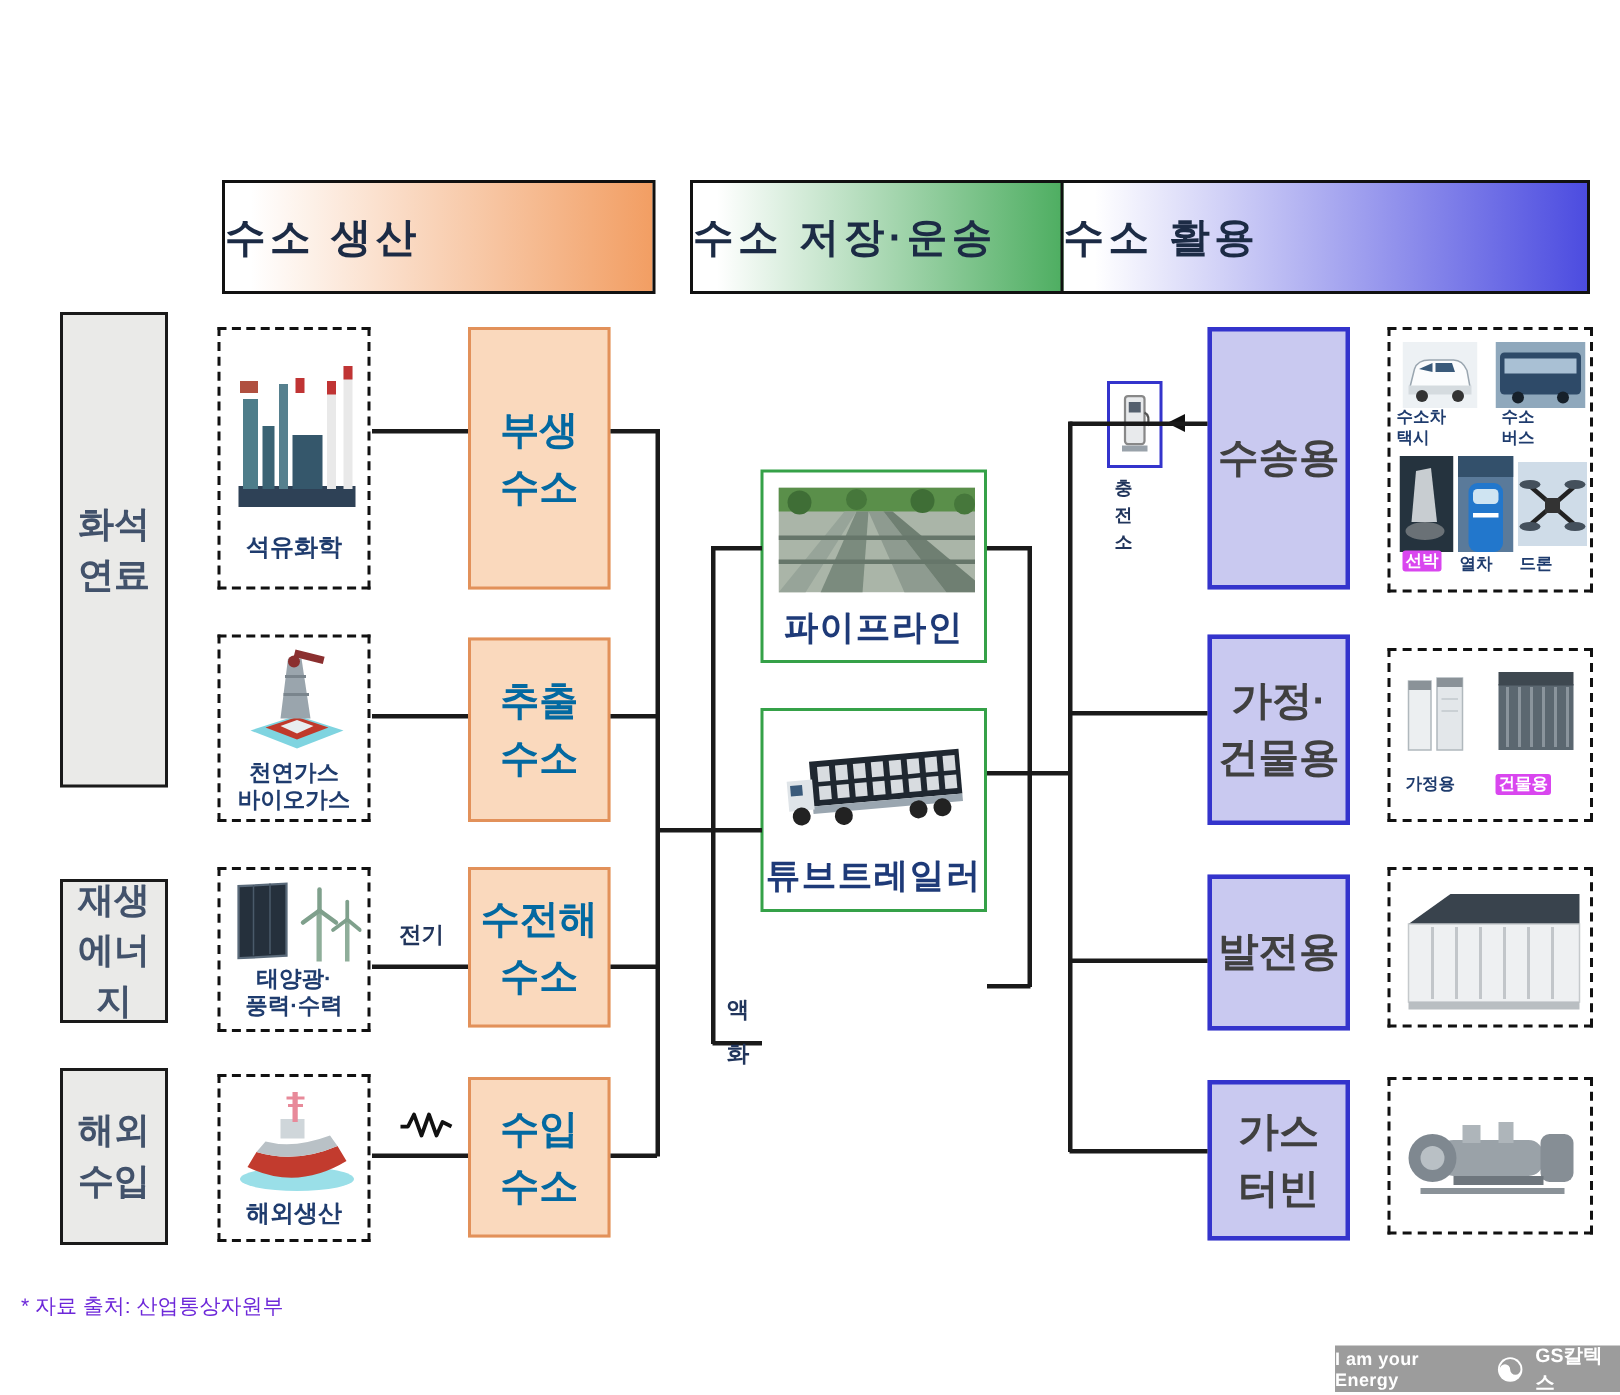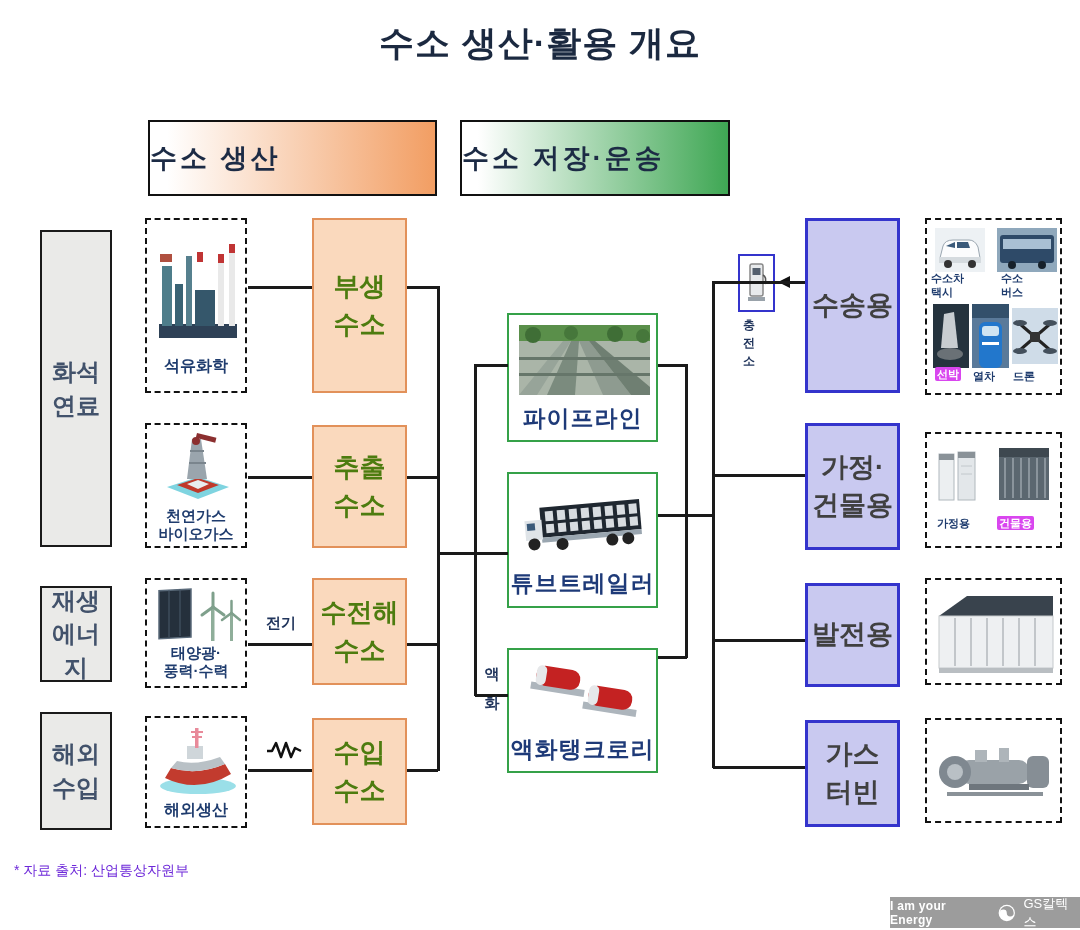--- a/index.html
+++ b/index.html
@@ -21,56 +21,58 @@
   .band1{left:148px;width:289px;background:linear-gradient(to right,#fff 6%,var(--c-band-prod))}
   .band2{left:460px;width:270px;background:linear-gradient(to right,#fff 6%,var(--c-band-stor))}
   .band3{left:707px;width:353px;background:linear-gradient(to right,#fff 6%,var(--c-band-util))}
   .srcbox{left:40px;width:72px;background:var(--c-src-fill);border:2.5px solid #1a1a1a;
     display:flex;align-items:center;justify-content:center;text-align:center;
     font-size:24px;font-weight:800;color:#42526B;line-height:1.4}
   .dashed{border:2.5px dashed #111;background:#fff}
   .pcap{position:absolute;left:0;width:100%;text-align:center;font-weight:800;color:#1F3C6E;line-height:1.2}
   .obox{left:312px;width:95px;background:var(--c-prod-fill);border:2px solid var(--c-prod-border);
     display:flex;align-items:center;justify-content:center;text-align:center;
-    font-size:26px;font-weight:800;color:#4d7c0f;line-height:1.45}
+    font-size:26px;font-weight:800;color:#0369a1;line-height:1.45}
   .gbox{left:507px;width:151px;background:#fff;border:2.5px solid var(--c-stor-border)}
   .glabel{position:absolute;left:0;width:100%;text-align:center;font-size:23px;font-weight:800;
     color:#1E3A78;letter-spacing:1px}
   .ubox{left:805px;width:95px;background:var(--c-util-fill);border:3px solid var(--c-util-border);
     display:flex;align-items:center;justify-content:center;text-align:center;
     font-size:27px;font-weight:800;color:#404040;line-height:1.4}
   .hline{position:absolute;height:2.5px;background:var(--c-line)}
   .vline{position:absolute;width:2.5px;background:var(--c-line)}
   .annot{position:absolute;font-weight:800;color:var(--c-navy);text-align:center}
   .minilabel{position:absolute;text-align:left;font-size:11px;font-weight:800;color:#1F3C6E;line-height:1.25}
   .badge{background:#d946ef;color:#fff;border-radius:2px;padding:1px 2px}
   .arrow-left{position:absolute;width:0;height:0;border-top:6px solid transparent;
     border-bottom:6px solid transparent;border-right:12px solid #111}
   .footnote{left:14px;top:862px;font-size:14px;color:#6d28d9}
   .gsbar{left:890px;top:897px;width:190px;height:31px;background:var(--c-bar);
     display:flex;align-items:center;justify-content:center;gap:7px;color:#fff}
   .gsbar .slogan{font-size:12px;font-weight:700;letter-spacing:.3px}
-  .gsbar .brandname{font-size:13px;font-weight:400}
+  .gsbar .brandname{font-size:13px;font-weight:700}
   svg{display:block}
 </style>
 </head>
 <body>
 
 <div class="canvas">
 
-  <div class="abs page-title">수소 생산·활용 개요</div>
 
   <div class="abs band band1">
       <span>수소 생산</span>
     </div>
   <div class="abs band band2">
       <span>수소 저장·운송</span>
     </div>
-
-  <div class="abs srcbox pre" style="top:230px;height:317px">화석
+  <div class="abs band band3">
+      <span>수소 활용</span>
+    </div>
+
+  <div class="abs srcbox pre" style="top:208px;height:317px">화석
 연료</div>
   <div class="abs srcbox pre" style="top:586px;height:96px">재생
 에너지</div>
   <div class="abs srcbox pre" style="top:712px;height:118px">해외
 수입</div>
 
   <div class="abs dashed" style="left:145px;top:218px;width:102px;height:175px">
     <svg class="abs" style="left:10px;top:12px" width="82" height="116" viewBox="0 0 82 116">
       <rect x="2" y="92" width="78" height="14" fill="#2E4156"></rect>
       <rect x="5" y="34" width="10" height="60" fill="#4E7D8A"></rect>
@@ -191,35 +193,20 @@
         <rect x="8" y="31" width="8" height="7" fill="#3A5A7A"></rect>
         <circle cx="14" cy="52" r="6" fill="#222"></circle>
           <circle cx="42" cy="54" r="6" fill="#222"></circle>
         <circle cx="92" cy="54" r="6" fill="#222"></circle>
           <circle cx="108" cy="54" r="6" fill="#222"></circle>
       </g>
     </svg>
     <div class="glabel" style="top:94px">튜브트레일러</div>
   </div>
 
-  <div class="abs gbox" style="top:648px;height:125px">
-    <svg class="abs" style="left:10px;top:10px" width="131" height="68" viewBox="0 0 131 68">
-      <g transform="rotate(9 40 26)">
-        <rect x="12" y="26" width="54" height="7" fill="#ADB5BC"></rect>
-        <rect x="16" y="8" width="44" height="20" rx="9" fill="#C42222"></rect>
-        <rect x="16" y="8" width="10" height="20" rx="5" fill="#E6E8EA"></rect>
-      </g>
-      <g transform="rotate(9 92 46)">
-        <rect x="64" y="46" width="54" height="7" fill="#ADB5BC"></rect>
-        <rect x="68" y="28" width="44" height="20" rx="9" fill="#C42222"></rect>
-        <rect x="68" y="28" width="10" height="20" rx="5" fill="#E6E8EA"></rect>
-      </g>
-    </svg>
-    <div class="glabel" style="top:84px">액화탱크로리</div>
-  </div>
 
   <div class="abs ubox" style="top:218px;height:175px">수송용</div>
   <div class="abs ubox pre" style="top:423px;height:127px">가정·
 건물용</div>
   <div class="abs ubox" style="top:583px;height:104px">발전용</div>
   <div class="abs ubox pre" style="top:720px;height:107px">가스
 터빈</div>
 
   <div class="abs" style="left:738px;top:254px;width:37px;height:58px;background:#fff;border:2.5px solid var(--c-util-border)">
     <svg style="margin:5px auto 0" width="22" height="44" viewBox="0 0 22 44">

